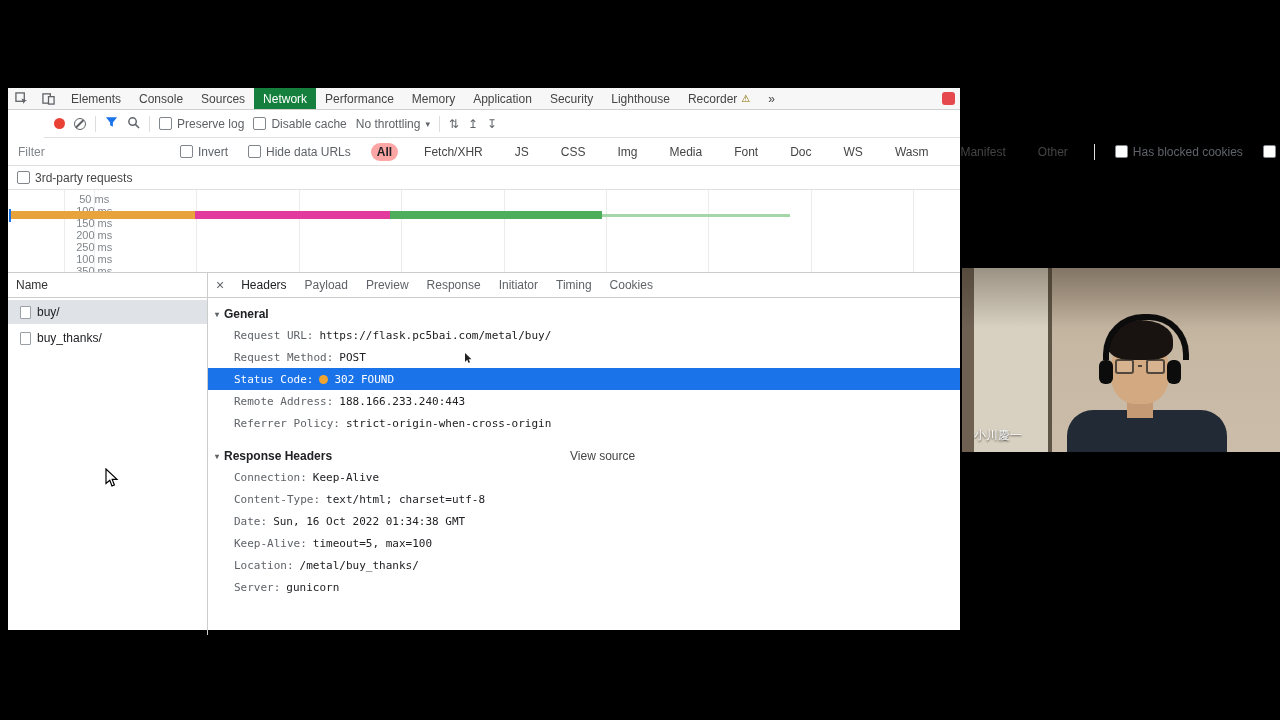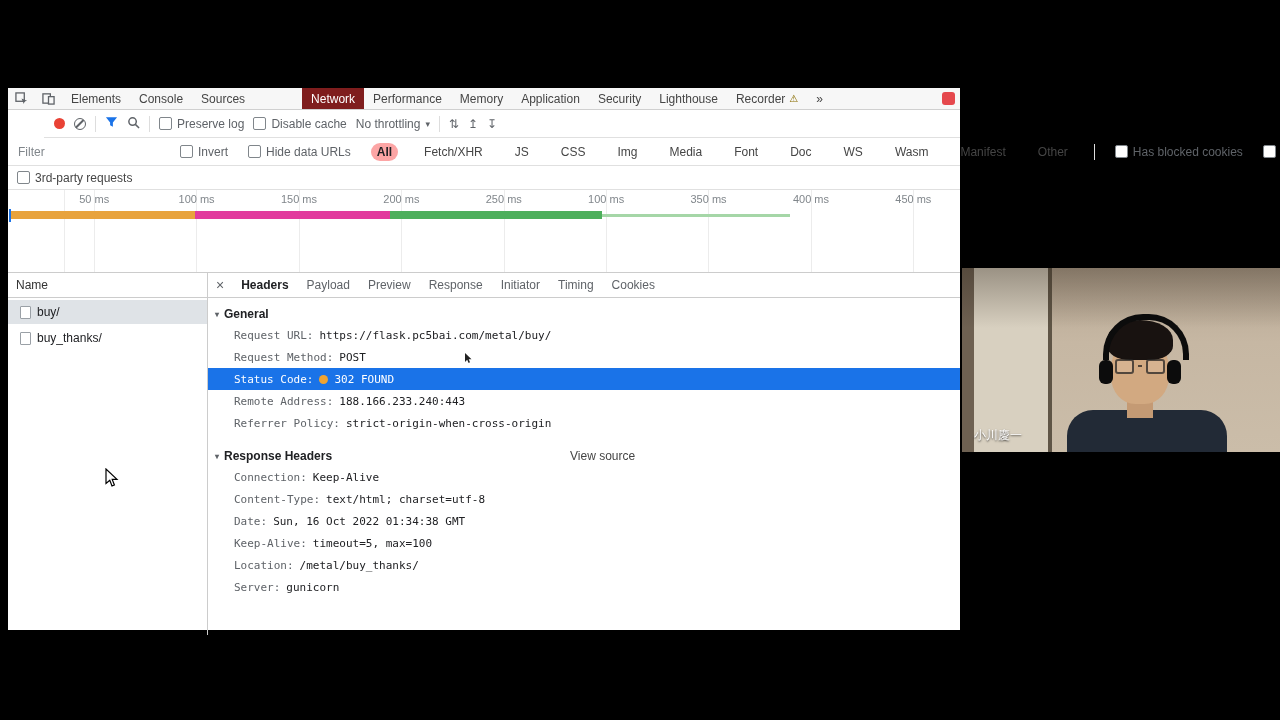--- a/index.html
+++ b/index.html
@@ -7,21 +7,21 @@
          font-family:"Liberation Sans",sans-serif;-webkit-font-smoothing:antialiased;}
 
   
   .devtools{position:absolute;left:8px;top:88px;width:952px;height:542px;background:#fff;color:#202124;}
 
   
   .tabbar{height:21px;background:#f7f7f7;border-bottom:1px solid #d0d0d0;display:flex;align-items:stretch;
           font-size:12px;color:#454545;}
   .tb-icon{display:flex;align-items:center;padding:0 7px;color:#5f6368;}
   .tab{display:flex;align-items:center;padding:0 9px;white-space:nowrap;gap:4px;}
-  .tab.selected{background:#7f1d1d;color:#fff;margin-left:48px;}
+  .tab.selected{background:#15803d;color:#fff;}
   .warn-glyph{font-size:10px;color:#8a6d00;}
   .err-badge{width:13px;height:13px;border-radius:3px;background:#e5484d;margin:4px 5px 0 auto;flex:none;}
 
   
   .nettoolbar{height:27px;border-bottom:1px solid #e0e0e0;display:flex;align-items:center;gap:9px;
               padding:0 10px;font-size:12px;color:#5f6368;margin-left:36px;}
   .record-dot{width:11px;height:11px;border-radius:50%;background:#e94235;flex:none;}
   .clear-icon{width:10px;height:10px;border:1.5px solid #5f6368;border-radius:50%;position:relative;flex:none;}
   .clear-icon::after{content:"";position:absolute;left:-1px;top:4px;width:11px;height:1.5px;background:#5f6368;transform:rotate(-45deg);}
   .sep{width:1px;height:16px;background:#ddd;flex:none;}
@@ -38,42 +38,42 @@
   .filter-input::placeholder{color:#80868b;}
   .pill{padding:2px 6px;border-radius:9px;white-space:nowrap;color:#454545;}
   .pill.selected{background:#fca5a5;color:#202124;font-weight:700;}
   .thirdparty{height:23px;border-bottom:1px solid #e0e0e0;display:flex;align-items:center;gap:6px;
               padding:0 9px;font-size:12px;color:#454545;}
 
   
   .overview{position:relative;height:82px;border-bottom:1px solid #ccc;overflow:hidden;
             background-image:repeating-linear-gradient(to right,#ececec 0 1px,transparent 1px 102.4px);
             background-position:86px 0;}
-  .ruler{display:flex;padding-left:35px;font-size:11px;color:#80868b;margin-top:3px;}
+  .ruler{display:flex;padding-left:35px;font-size:11px;color:#80868b;margin-top:3px;flex-direction:column;}
   .tick{width:102.4px;flex:none;text-align:center;}
   .wf{position:absolute;}
   .wf-marker{left:1px;top:19px;width:2px;height:13px;background:#1a73e8;}
   .wf-yellow{left:3px;top:21px;width:184px;height:8px;background:#e8a33d;}
   .wf-pink{left:187px;top:21px;width:195px;height:8px;background:#e23a9d;}
   .wf-green{left:382px;top:21px;width:212px;height:8px;background:#4daf5c;}
   .wf-tail{left:594px;top:24px;width:188px;height:3px;background:#a5d6a7;}
 
   
   .main{display:flex;height:calc(100% - 180px);}
   .reqpanel{width:199px;flex:none;border-right:1px solid #ccc;font-size:12px;}
   .req-header{height:24px;line-height:24px;padding-left:8px;border-bottom:1px solid #ccc;color:#333;}
   .req-row{height:24px;display:flex;align-items:center;gap:6px;padding-left:12px;color:#202124;margin-top:2px;}
   .req-row.selected{background:#dfe3e7;}
   .doc-icon{width:9px;height:11px;border:1px solid #9aa0a6;background:#fff;border-radius:1px;flex:none;}
 
   .detail{flex:1;position:relative;min-width:0;}
   .detail-tabs{height:24px;border-bottom:1px solid #ccc;display:flex;align-items:center;font-size:12px;color:#5f6368;}
   .close{padding:0 8px;font-size:14px;color:#5f6368;}
   .dtab{padding:0 9px;height:100%;display:flex;align-items:center;white-space:nowrap;}
-  .dtab.selected{color:#202124;font-weight:700;}
+  .dtab.selected{color:#202124;font-weight:400;}
 
   .detail-content{padding-top:6px;font-family:"DejaVu Sans Mono","Liberation Mono",monospace;font-size:11px;}
   .sec-header{position:relative;height:20px;display:flex;align-items:center;gap:5px;padding-left:7px;
               font-family:"Liberation Sans",sans-serif;font-size:12px;font-weight:700;color:#202124;}
   .tri{font-size:8px;color:#5f6368;}
   .viewsource{position:absolute;left:362px;font-weight:400;font-size:12px;color:#454545;}
   .hrow{height:22px;display:flex;align-items:center;gap:6px;padding-left:26px;}
   .hlabel{color:#5f6368;white-space:nowrap;}
   .hval{color:#202124;white-space:nowrap;}
   .hrow.highlight{background:#1a73e8;}

